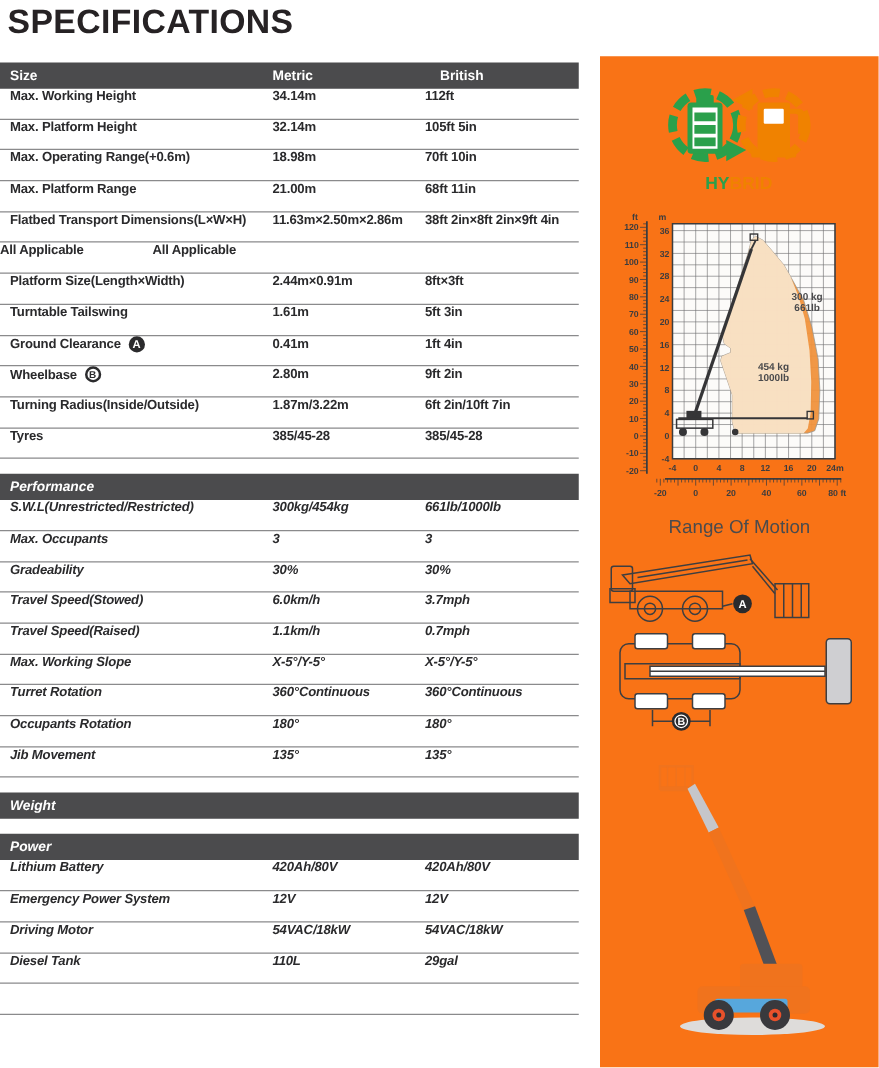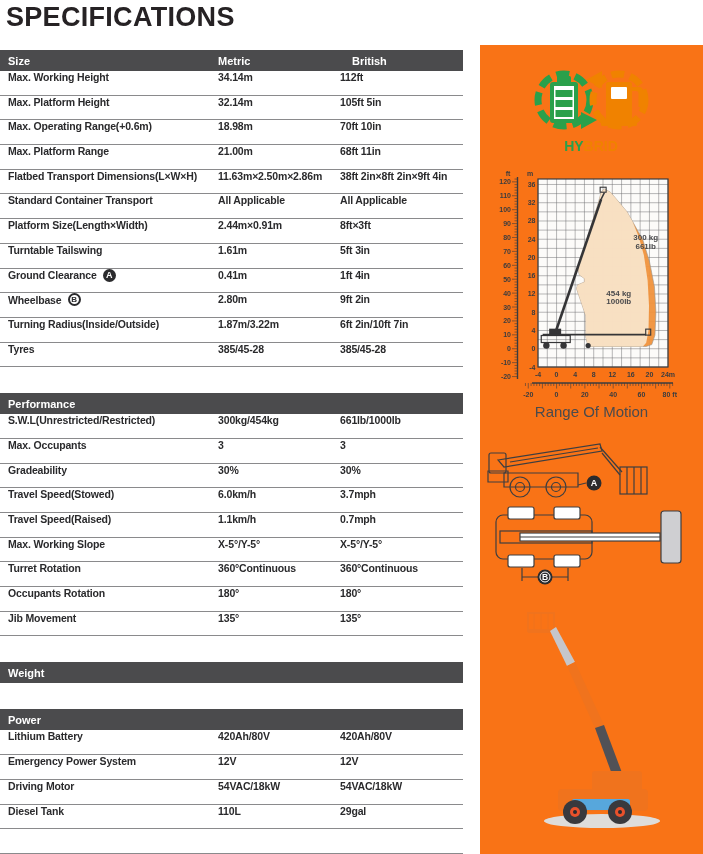--- a/index.html
+++ b/index.html
@@ -8,21 +8,21 @@
     background:#ffffff;
     font-family:"Liberation Sans",sans-serif;
     color:#28282a;
   }
   #page-title{
     position:absolute;left:6px;top:2px;margin:0;
     font-size:27px;font-weight:700;letter-spacing:.3px;color:#262224;
   }
   
   #spec-table{position:absolute;left:0;top:50px;width:463px;}
-  .section + .section{margin-top:26px;}
+  .section + .section{margin-top:12px;font-style:italic;}
   .section-header{
     height:21px;background:#4b4b4d;color:#fff;
     display:flex;align-items:center;font-size:11px;font-weight:700;
   }
   .section-header .c0{width:218px;padding-left:8px;box-sizing:border-box;}
   .section-header .c1{width:122px;}
   .section-header .c2{flex:1;padding-left:12px;}
   .spec-row{
     height:23.7px;display:flex;align-items:flex-start;
     border-bottom:1px solid #8a8a8c;
@@ -39,21 +39,21 @@
   .badge-ring{width:9px;height:9px;background:#fff;border:2.5px solid #2b2b2d;color:#2b2b2d;font-size:8px;}
   
   #right-panel{
     position:absolute;left:480px;top:45px;width:223px;height:809px;
     background:#f97316;
   }
   #right-panel svg{position:absolute;left:0;font-family:"Liberation Sans",sans-serif;}
   #hybrid-logo{top:0;}
   #rom-svg{top:122px;}
   #rom-title{
-    position:absolute;top:358px;left:0;width:100%;text-align:center;
+    position:absolute;top:368px;left:0;width:100%;text-align:center;
     font-size:15px;font-weight:500;color:#4b4b4d;
   }
   #diagram-svg{top:382px;}
   #photo-svg{top:560px;}
 </style>
 </head>
 <body>
 
 <h1 id="page-title">SPECIFICATIONS</h1>
 
@@ -93,23 +93,20 @@
         <div class="c2">68ft 11in</div>
       </div>
       <div class="spec-row">
         <div class="c0">
           <span>Flatbed Transport Dimensions(L×W×H)</span>
         </div>
         <div class="c1">11.63m×2.50m×2.86m</div>
         <div class="c2">38ft 2in×8ft 2in×9ft 4in</div>
       </div>
       <div class="spec-row">
-        <div class="c0">
-          <span>Standard Container Transport</span>
-        </div>
         <div class="c1">All Applicable</div>
         <div class="c2">All Applicable</div>
       </div>
       <div class="spec-row">
         <div class="c0">
           <span>Platform Size(Length×Width)</span>
         </div>
         <div class="c1">2.44m×0.91m</div>
         <div class="c2">8ft×3ft</div>
       </div>

